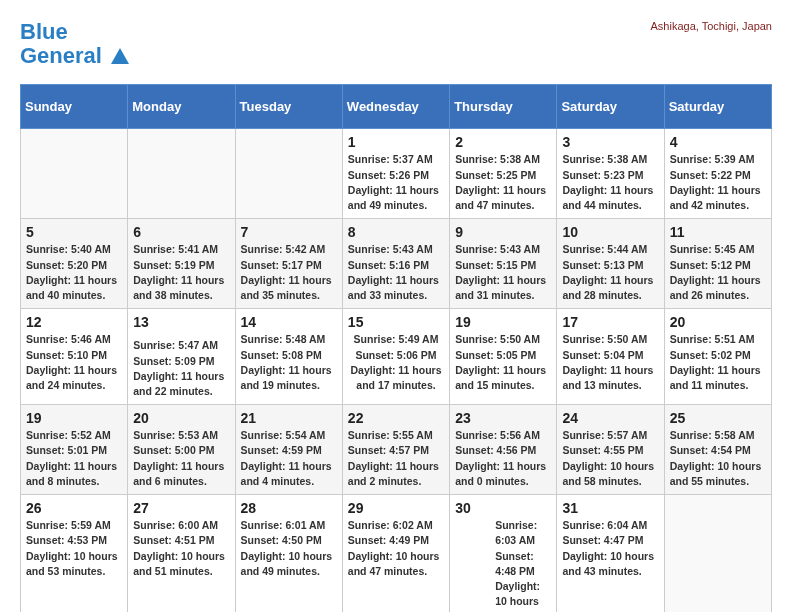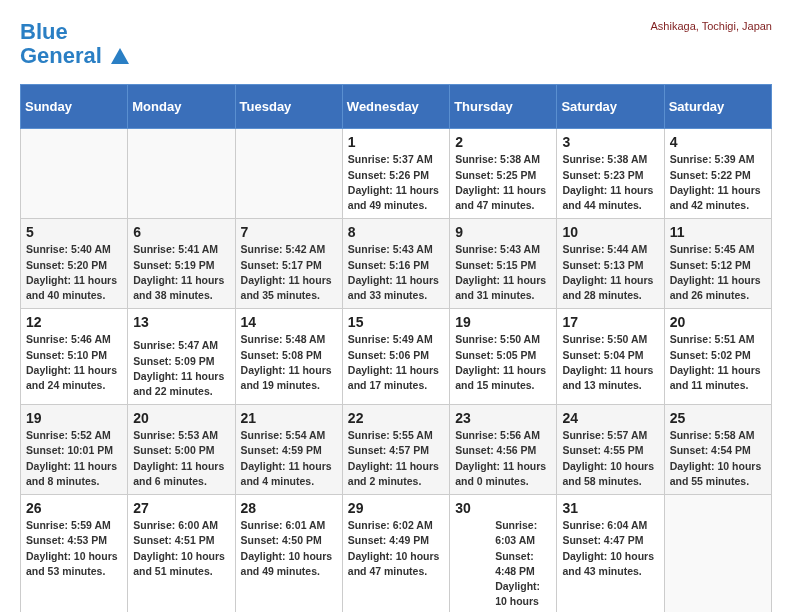--- a/index.html
+++ b/index.html
@@ -203,21 +203,21 @@
 Daylight: 11 hours and 22 minutes.</div>
         </td>
         <td>
           <div class="day-num">14</div>
           <div class="day-info" style="white-space: pre-line;">Sunrise: 5:48 AM
 Sunset: 5:08 PM
 Daylight: 11 hours and 19 minutes.</div>
         </td>
         <td>
           <div class="day-num">15</div>
-          <div class="day-info" style="white-space: pre-line;">Sunrise: 5:49 AM
+          <div class="day-info" style="white-space: pre-line; text-align: center;">Sunrise: 5:49 AM
 Sunset: 5:06 PM
 Daylight: 11 hours and 17 minutes.</div>
         </td>
         <td>
           <div class="day-num">19</div>
           <div class="day-info" style="white-space: pre-line;">Sunrise: 5:50 AM
 Sunset: 5:05 PM
 Daylight: 11 hours and 15 minutes.</div>
         </td>
         <td>
@@ -230,21 +230,21 @@
           <div class="day-num">20</div>
           <div class="day-info" style="white-space: pre-line;">Sunrise: 5:51 AM
 Sunset: 5:02 PM
 Daylight: 11 hours and 11 minutes.</div>
         </td>
       </tr>
       <tr>
         <td>
           <div class="day-num">19</div>
           <div class="day-info" style="white-space: pre-line;">Sunrise: 5:52 AM
-Sunset: 10:01 PM
+Sunset: 5:01 PM
 Daylight: 11 hours and 8 minutes.</div>
         </td>
         <td>
           <div class="day-num">20</div>
           <div class="day-info" style="white-space: pre-line;">Sunrise: 5:53 AM
 Sunset: 5:00 PM
 Daylight: 11 hours and 6 minutes.</div>
         </td>
         <td>
           <div class="day-num">21</div>

